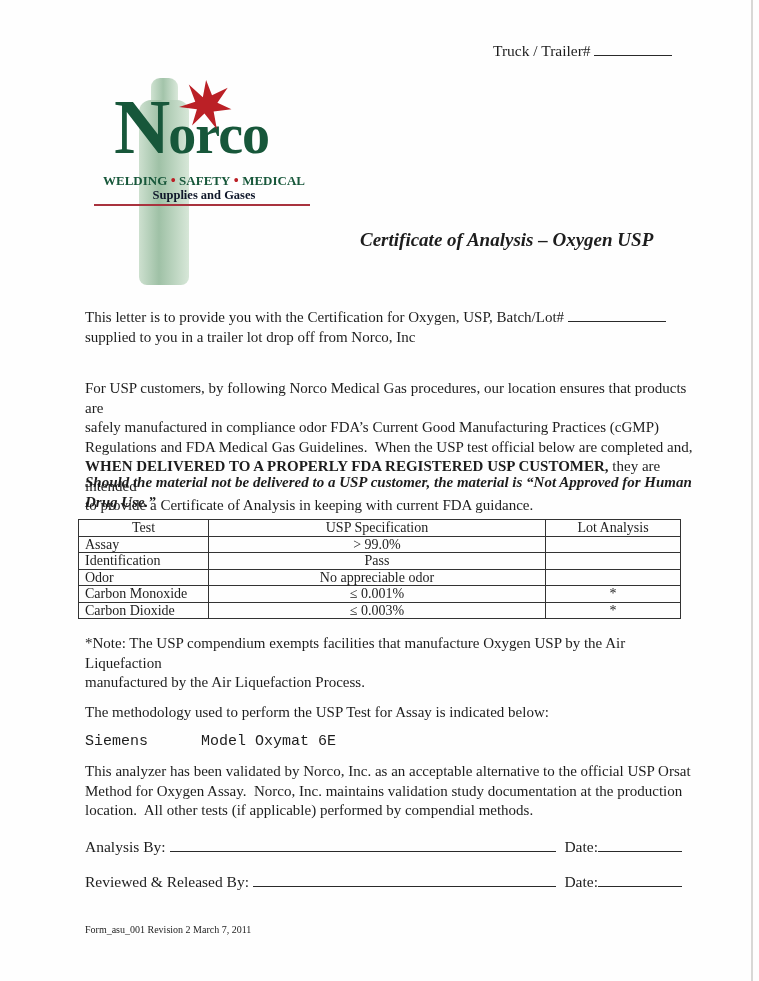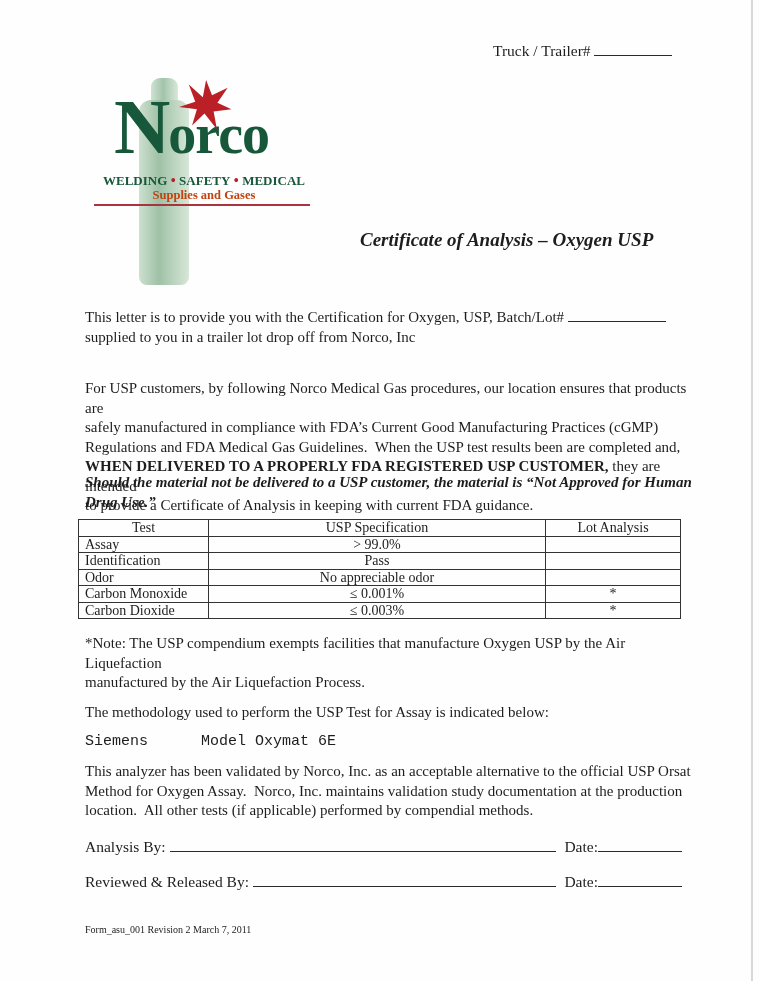--- a/index.html
+++ b/index.html
@@ -86,35 +86,35 @@
     <div class="abs wordmark" style="color:#17573a;">
       <span class="initial">N</span><span class="rest">orco</span>
     </div>
     <div class="abs tagline" style="color:#17573a;">
       <span>WELDING</span>
       <span class="dot" style="color:#bb2026;">•</span>
       <span>SAFETY</span>
       <span class="dot" style="color:#bb2026;">•</span>
       <span>MEDICAL</span>
     </div>
-    <div class="abs subtagline" style="color:#c2410c;">Supplies and Gases</div>
+    <div class="abs subtagline" style="color:#0f172a;">Supplies and Gases</div>
     <div class="abs logo-divider" style="background:#a9333e;"></div>
   </div>
 
   <div class="abs doc-title">Certificate of Analysis – Oxygen USP</div>
 
   <div class="abs para intro">
     <span class="line"><span>This letter is to provide you with the Certification for Oxygen, USP, Batch/Lot#</span> <span class="blank" style="width:98px;"></span></span>
     <span class="line">supplied to you in a trailer lot drop off from Norco, Inc</span>
   </div>
 
   <div class="abs para" style="top:379px;left:85px;width:612px;">
     <span class="line">For USP customers, by following Norco Medical Gas procedures, our location ensures that products are</span>
-    <span class="line">safely manufactured in compliance with FDA’s Current Good Manufacturing Practices (cGMP)</span>
-    <span class="line">Regulations and FDA Medical Gas Guidelines.  When the USP test results been are completed and,</span>
+    <span class="line">safely manufactured in compliance odor FDA’s Current Good Manufacturing Practices (cGMP)</span>
+    <span class="line">Regulations and FDA Medical Gas Guidelines.  When the USP test official below are completed and,</span>
     <span class="line"><b>WHEN DELIVERED TO A PROPERLY FDA REGISTERED USP CUSTOMER,</b><span> they are intended</span></span>
     <span class="line">to provide a Certificate of Analysis in keeping with current FDA guidance.</span>
   </div>
 
   <div class="abs para disclaimer">
     <span class="line">Should the material not be delivered to a USP customer, the material is “Not Approved for Human</span>
     <span class="line">Drug Use.”</span>
   </div>
 
   <div class="abs spec-table">

